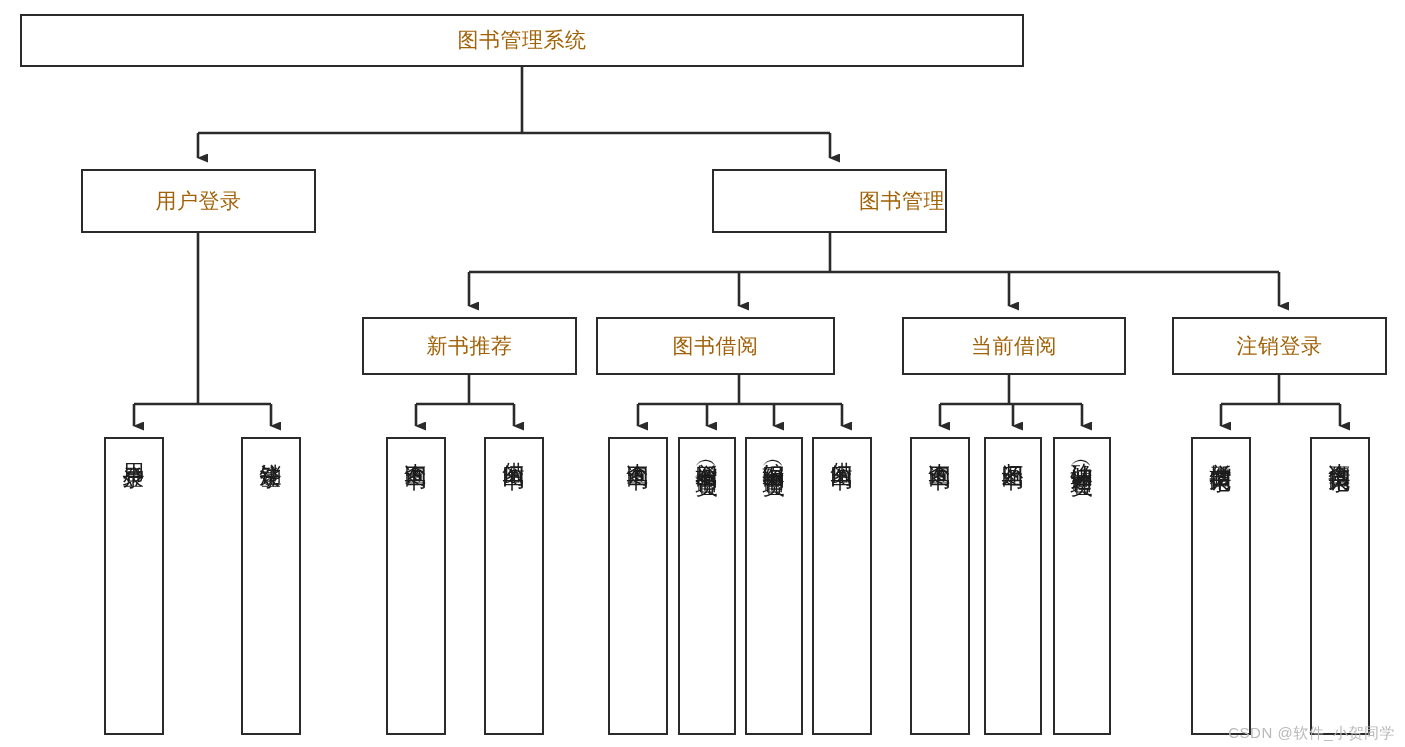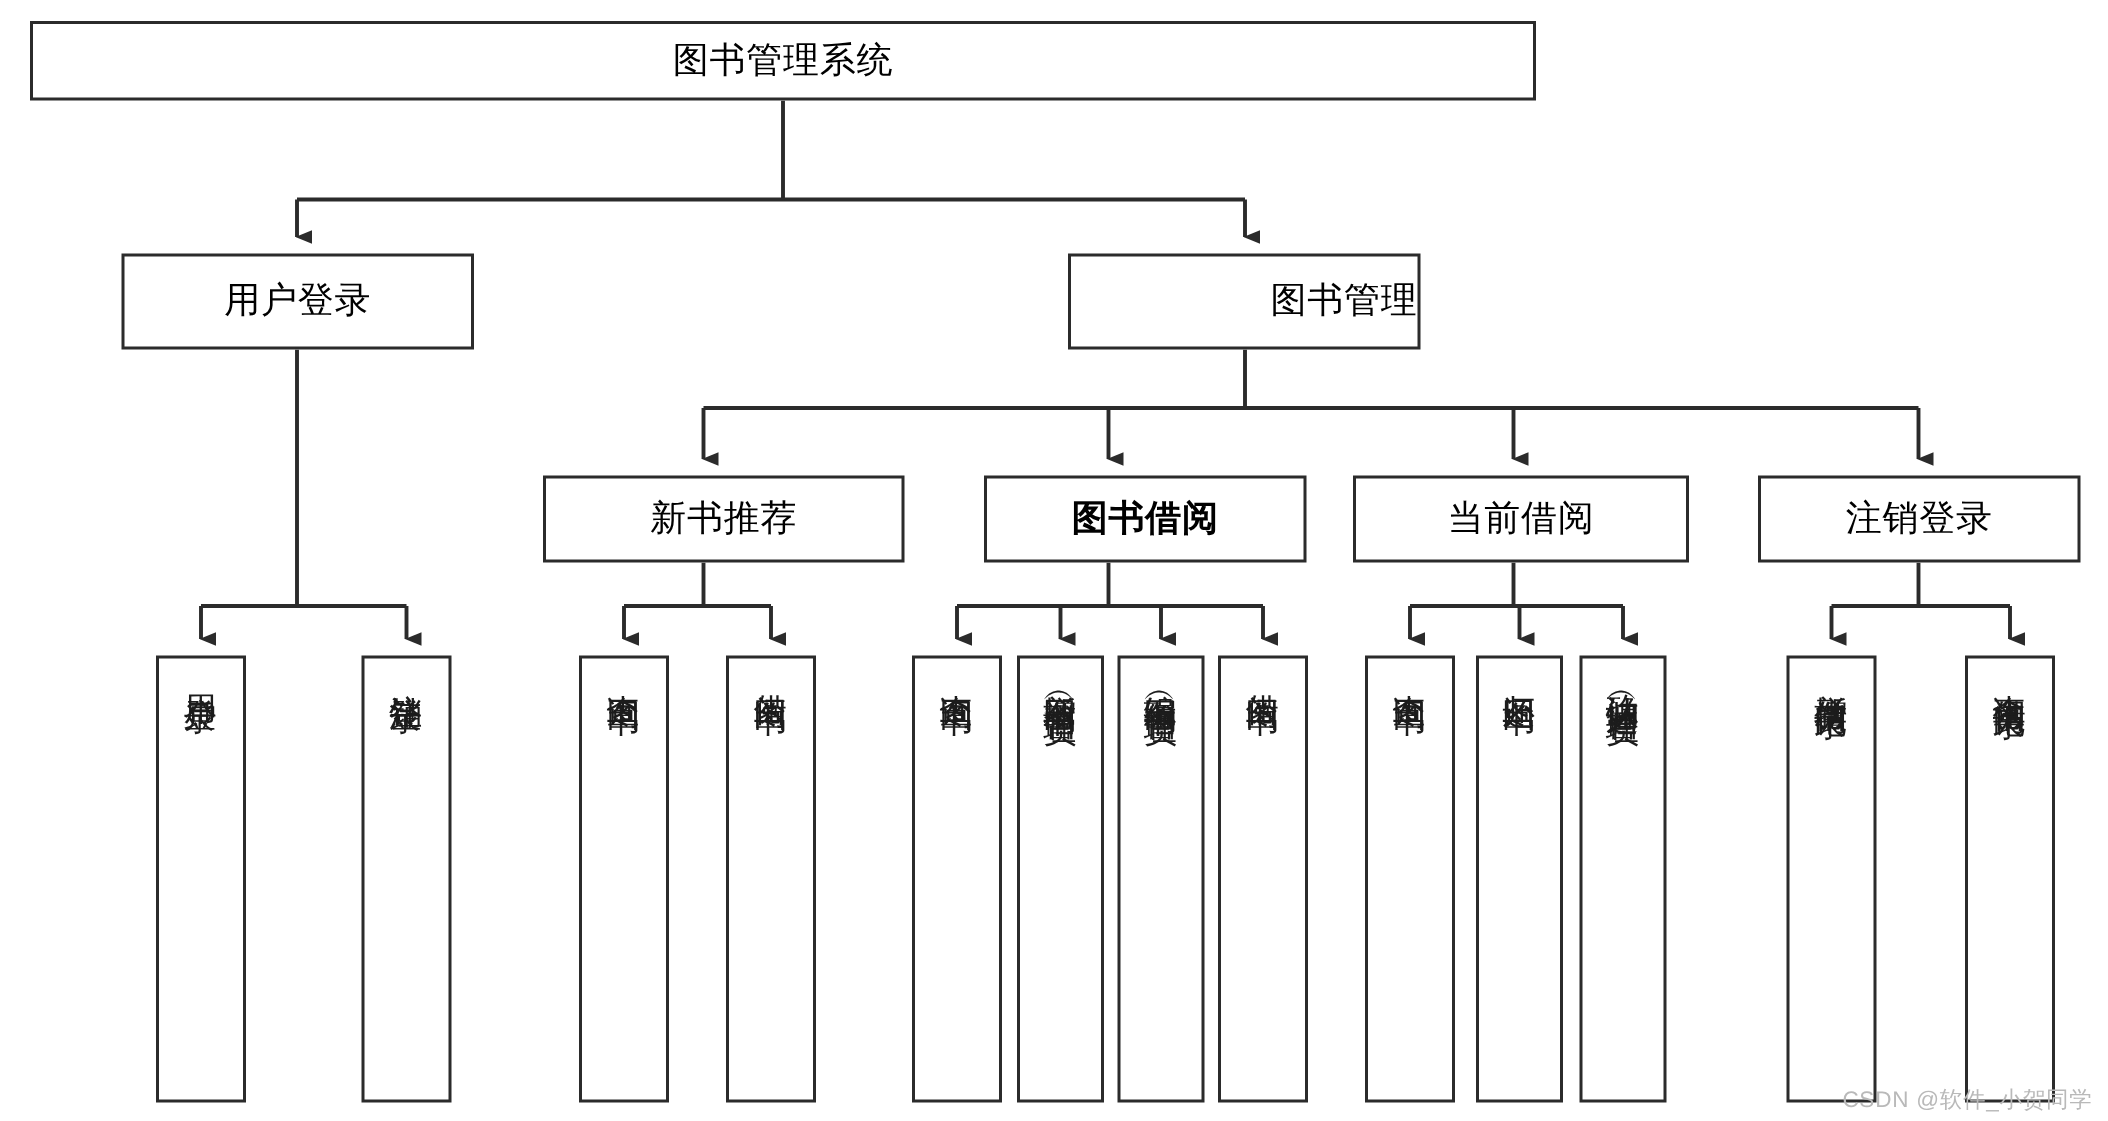--- a/index.html
+++ b/index.html
@@ -19,24 +19,24 @@
     position:absolute;
     box-sizing:border-box;
     background:#ffffff;
     border:2.5px solid #2b2b2b;
     display:flex;
     align-items:center;
     justify-content:center;
     text-align:center;
   }
   .node .label{
-    font-size:24px;
+    font-size:21px;
     line-height:1.25;
     letter-spacing:0.5px;
-    color:#000000;
+    color:#a16207;
     white-space:nowrap;
   }
   
   .leaf{
     align-items:flex-start;
     justify-content:center;
     padding-top:6px;
   }
   .leaf .label{
     writing-mode:vertical-rl;
@@ -128,24 +128,24 @@
     <span class="label">图书管理系统</span>
   </div>
 
   <div class="node" id="n-l1-0" style="left: 81px; top: 169px; width: 235px; height: 64px;">
     <span class="label">用户登录</span>
   </div>
   <div class="node" id="n-l1-1" style="left: 712px; top: 169px; width: 235px; height: 64px; justify-content: flex-end;">
     <span class="label">图书管理</span>
   </div>
 
-  <div class="node" id="n-l2-0" style="left: 362px; top: 317px; width: 241px; height: 58px;">
+  <div class="node" id="n-l2-0" style="left: 362px; top: 317px; width: 215px; height: 58px;">
     <span class="label">新书推荐</span>
   </div>
-  <div class="node" id="n-l2-1" style="left: 656px; top: 317px; width: 215px; height: 58px; font-weight: bold;">
+  <div class="node" id="n-l2-1" style="left: 596px; top: 317px; width: 239px; height: 58px;">
     <span class="label">图书借阅</span>
   </div>
   <div class="node" id="n-l2-2" style="left: 902px; top: 317px; width: 224px; height: 58px;">
     <span class="label">当前借阅</span>
   </div>
   <div class="node" id="n-l2-3" style="left: 1172px; top: 317px; width: 215px; height: 58px;">
     <span class="label">注销登录</span>
   </div>
 
   <div class="node leaf" id="n-lf-0" style="left: 104px; top: 437px; width: 60px; height: 298px;">

